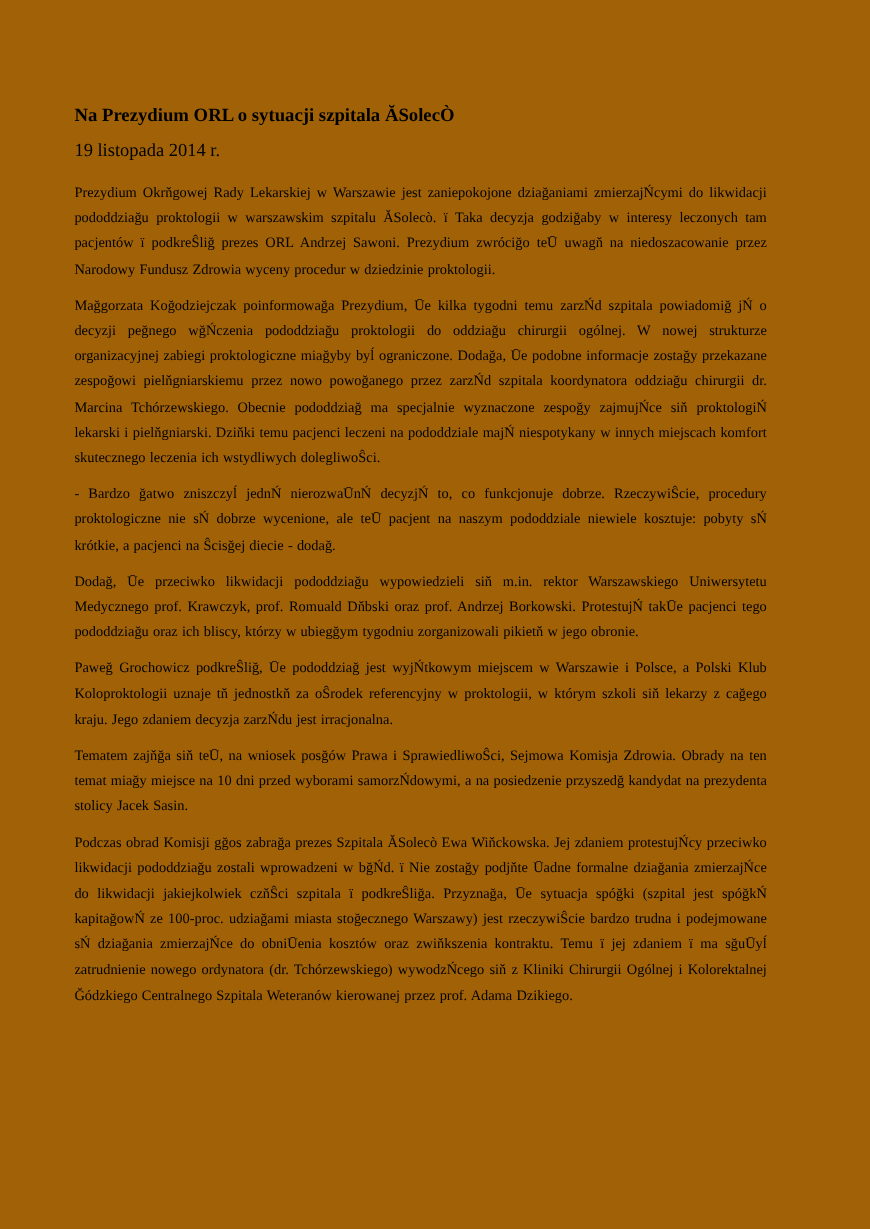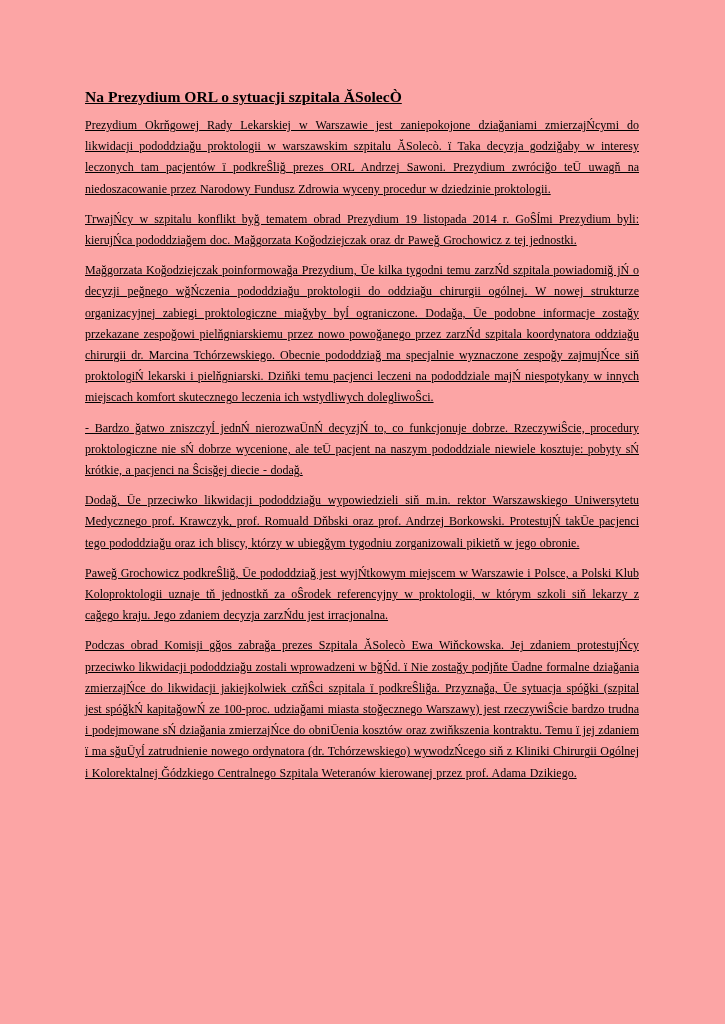--- a/index.html
+++ b/index.html
@@ -11,23 +11,22 @@
     width: 725px;
     height: 1024px;
     color: #000000;
     font-family: "Liberation Serif", serif;
     overflow: hidden;
   }
   .page {
     box-sizing: border-box;
     width: 725px;
     height: 1024px;
-    background: #fca5a5;
-    padding: 86px 86px 0 85px;
-    text-decoration: underline;
+    background: #a16207;
+    padding: 86px 86px 0 62px;
   }
   .doc-title {
     font-size: 15.6px;
     font-weight: bold;
     line-height: 21px;
     margin: 0 0 8px 0;
   }
   .doc-date {
     font-size: 15.4px;
     line-height: 21px;
@@ -39,22 +38,23 @@
     text-align: justify;
     margin: 0 0 9px 0;
     word-spacing: 0.5px;
   }
 </style>
 </head>
 <body>
 
 <div class="page">
   <h1 class="doc-title">Na Prezydium ORL o sytuacji szpitala ĂSolecÒ</h1>
+  <p class="doc-date">19 listopada 2014 r.</p>
   <div class="doc-body">
       <p>Prezydium Okrňgowej Rady Lekarskiej w Warszawie jest zaniepokojone dziağaniami zmierzajŃcymi do likwidacji pododdziağu proktologii w warszawskim szpitalu ĂSolecò. ï Taka decyzja godziğaby w interesy leczonych tam pacjentów ï podkreŜliğ prezes ORL Andrzej Sawoni. Prezydium zwróciğo teŪ uwagň na niedoszacowanie przez Narodowy Fundusz Zdrowia wyceny procedur w dziedzinie proktologii.</p>
-      <p>TrwajŃcy w szpitalu konflikt byğ tematem obrad Prezydium 19 listopada 2014 r. GoŜĺmi Prezydium byli: kierujŃca pododdziağem doc. Mağgorzata Koğodziejczak oraz dr Paweğ Grochowicz z tej jednostki.</p>
       <p>Mağgorzata Koğodziejczak poinformowağa Prezydium, Ūe kilka tygodni temu zarzŃd szpitala powiadomiğ jŃ o decyzji peğnego wğŃczenia pododdziağu proktologii do oddziağu chirurgii ogólnej. W nowej strukturze organizacyjnej zabiegi proktologiczne miağyby byĺ ograniczone. Dodağa, Ūe podobne informacje zostağy przekazane zespoğowi pielňgniarskiemu przez nowo powoğanego przez zarzŃd szpitala koordynatora oddziağu chirurgii dr. Marcina Tchórzewskiego. Obecnie pododdziağ ma specjalnie wyznaczone zespoğy zajmujŃce siň proktologiŃ lekarski i pielňgniarski. Dziňki temu pacjenci leczeni na pododdziale majŃ niespotykany w innych miejscach komfort skutecznego leczenia ich wstydliwych dolegliwoŜci.</p>
       <p>- Bardzo ğatwo zniszczyĺ jednŃ nierozwaŪnŃ decyzjŃ to, co funkcjonuje dobrze. RzeczywiŜcie, procedury proktologiczne nie sŃ dobrze wycenione, ale teŪ pacjent na naszym pododdziale niewiele kosztuje: pobyty sŃ krótkie, a pacjenci na Ŝcisğej diecie - dodağ.</p>
       <p>Dodağ, Ūe przeciwko likwidacji pododdziağu wypowiedzieli siň m.in. rektor Warszawskiego Uniwersytetu Medycznego prof. Krawczyk, prof. Romuald Dňbski oraz prof. Andrzej Borkowski. ProtestujŃ takŪe pacjenci tego pododdziağu oraz ich bliscy, którzy w ubiegğym tygodniu zorganizowali pikietň w jego obronie.</p>
       <p>Paweğ Grochowicz podkreŜliğ, Ūe pododdziağ jest wyjŃtkowym miejscem w Warszawie i Polsce, a Polski Klub Koloproktologii uznaje tň jednostkň za oŜrodek referencyjny w proktologii, w którym szkoli siň lekarzy z cağego kraju. Jego zdaniem decyzja zarzŃdu jest irracjonalna.</p>
+      <p>Tematem zajňğa siň teŪ, na wniosek posğów Prawa i SprawiedliwoŜci, Sejmowa Komisja Zdrowia. Obrady na ten temat miağy miejsce na 10 dni przed wyborami samorzŃdowymi, a na posiedzenie przyszedğ kandydat na prezydenta stolicy Jacek Sasin.</p>
       <p>Podczas obrad Komisji gğos zabrağa prezes Szpitala ĂSolecò Ewa Wiňckowska. Jej zdaniem protestujŃcy przeciwko likwidacji pododdziağu zostali wprowadzeni w bğŃd. ï Nie zostağy podjňte Ūadne formalne dziağania zmierzajŃce do likwidacji jakiejkolwiek czňŜci szpitala ï podkreŜliğa. Przyznağa, Ūe sytuacja spóğki (szpital jest spóğkŃ kapitağowŃ ze 100-proc. udziağami miasta stoğecznego Warszawy) jest rzeczywiŜcie bardzo trudna i podejmowane sŃ dziağania zmierzajŃce do obniŪenia kosztów oraz zwiňkszenia kontraktu. Temu ï jej zdaniem ï ma sğuŪyĺ zatrudnienie nowego ordynatora (dr. Tchórzewskiego) wywodzŃcego siň z Kliniki Chirurgii Ogólnej i Kolorektalnej Ğódzkiego Centralnego Szpitala Weteranów kierowanej przez prof. Adama Dzikiego.</p>
     </div>
 </div>
 
 </body></html>

